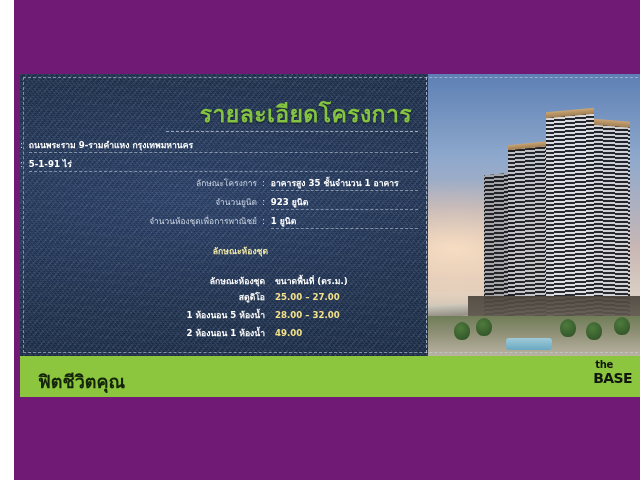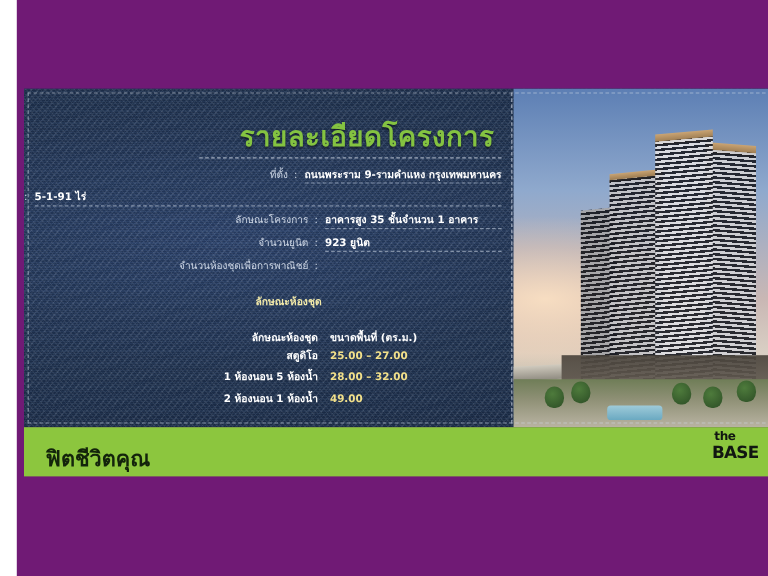--- a/index.html
+++ b/index.html
@@ -344,21 +344,20 @@
   <div class="v-stitch"></div>
 
   <div class="content">
 
     <div class="title">รายละเอียดโครงการ</div>
     <div class="title-rule"></div>
 
     <div class="specs">
 
       <div class="spec-row">
-        <span class="spec-label">ที่ตั้ง</span>
         <span class="spec-colon">:</span>
         <span class="spec-value">ถนนพระราม 9-รามคำแหง กรุงเทพมหานคร</span>
       </div>
 
       <div class="spec-row">
         <span class="spec-colon">:</span>
         <span class="spec-value">5-1-91 ไร่</span>
       </div>
 
       <div class="spec-row">
@@ -369,20 +368,21 @@
 
       <div class="spec-row">
         <span class="spec-label">จำนวนยูนิต</span>
         <span class="spec-colon">:</span>
         <span class="spec-value">923 ยูนิต</span>
       </div>
 
       <div class="spec-row">
         <span class="spec-label">จำนวนห้องชุดเพื่อการพาณิชย์</span>
         <span class="spec-colon">:</span>
+        <span class="spec-value">1 ยูนิต</span>
       </div>
 
     </div>
 
     <div class="unit-head">ลักษณะห้องชุด</div>
 
     <div class="unit-table">
 
       <div class="unit-row header">
         <span class="unit-type">ลักษณะห้องชุด</span>

